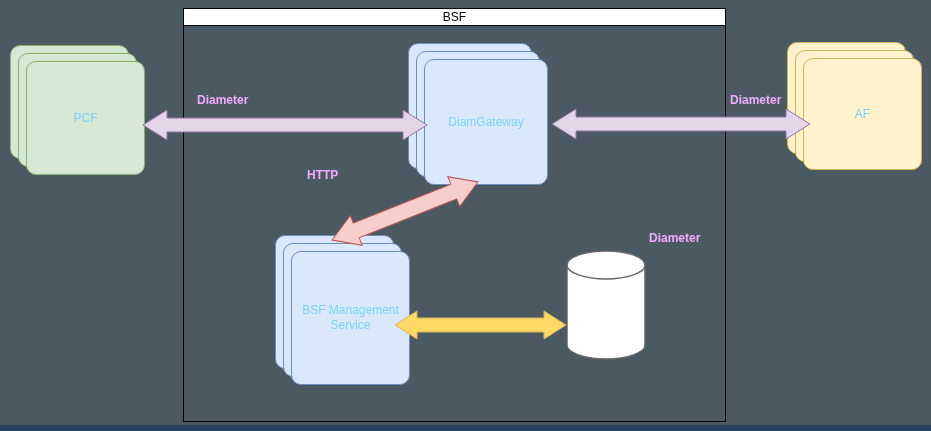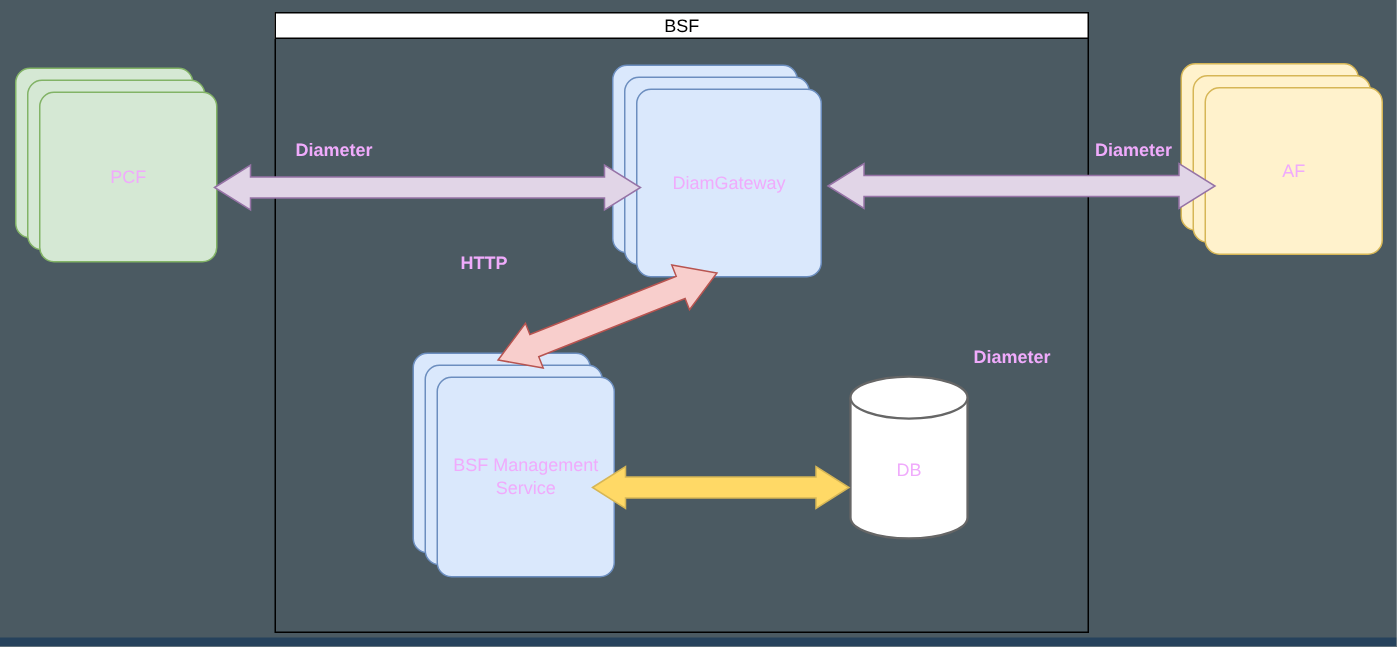--- a/index.html
+++ b/index.html
@@ -24,21 +24,21 @@
     font-size:12px; color:#000;
   }
   
   .node { position:absolute; }
   .card { position:absolute; border-radius:10px; border:1px solid; box-sizing:border-box; }
   .card.green  { background:#d5e8d4; border-color:#82b366; }
   .card.blue   { background:#dae8fc; border-color:#6c8ebf; }
   .card.yellow { background:#fff2cc; border-color:#d6b656; }
   .node-label {
     position:absolute; display:flex; align-items:center; justify-content:center;
-    text-align:center; font-size:12px; color:#f0abfc; line-height:1.25;
+    text-align:center; font-size:12px; color:#7dd3fc; line-height:1.25;
   }
   
   .edge-label {
     position:absolute; font-size:12px; font-weight:bold; color:#f0abfc; white-space:nowrap;
   }
   .arrows { position:absolute; left:0; top:0; pointer-events:none; }
 </style>
 </head>
 <body>
 
@@ -74,21 +74,20 @@
     <div class="card blue" style="left:8px; top:8px; width:124px; height:126px;"></div>
     <div class="card blue" style="left:16px; top:16px; width:124px; height:126px;"></div>
     <div class="node-label" style="left:16px; top:16px; width:124px; height:126px;">DiamGateway</div>
   </div>
 
   <div class="node" style="left:566px; top:250px; width:80px; height:110px;">
     <svg width="80" height="110" viewBox="0 0 80 110">
       <path d="M1,15 L1,95 A39,14 0 0 0 79,95 L79,15" stroke-width="1.5" fill="#ffffff" stroke="#666666"></path>
       <ellipse cx="40" cy="15" rx="39" ry="14" stroke-width="1.5" fill="#ffffff" stroke="#666666"></ellipse>
     </svg>
-    <div class="node-label" style="left:0; top:28px; width:80px; height:70px;">DB</div>
   </div>
 
   <svg class="arrows" width="931" height="431" viewBox="0 0 931 431">
 
     <polygon points="143,125 167,110 167,118 403,118 403,110 427,125 403,140 403,132 167,132 167,140" stroke-width="1" fill="#e1d5e7" stroke="#9673a6"></polygon>
 
     <polygon points="552,124 576,109 576,117 786,117 786,109 810,124 786,139 786,131 576,131 576,139" stroke-width="1" fill="#e1d5e7" stroke="#9673a6"></polygon>
 
     <g transform="translate(405,211) rotate(-21.7)">
       <polygon points="-78.5,0 -52.5,-16 -52.5,-8 52.5,-8 52.5,-16 78.5,0 52.5,16 52.5,8 -52.5,8 -52.5,16" stroke-width="1" fill="#f8cecc" stroke="#b85450"></polygon>

